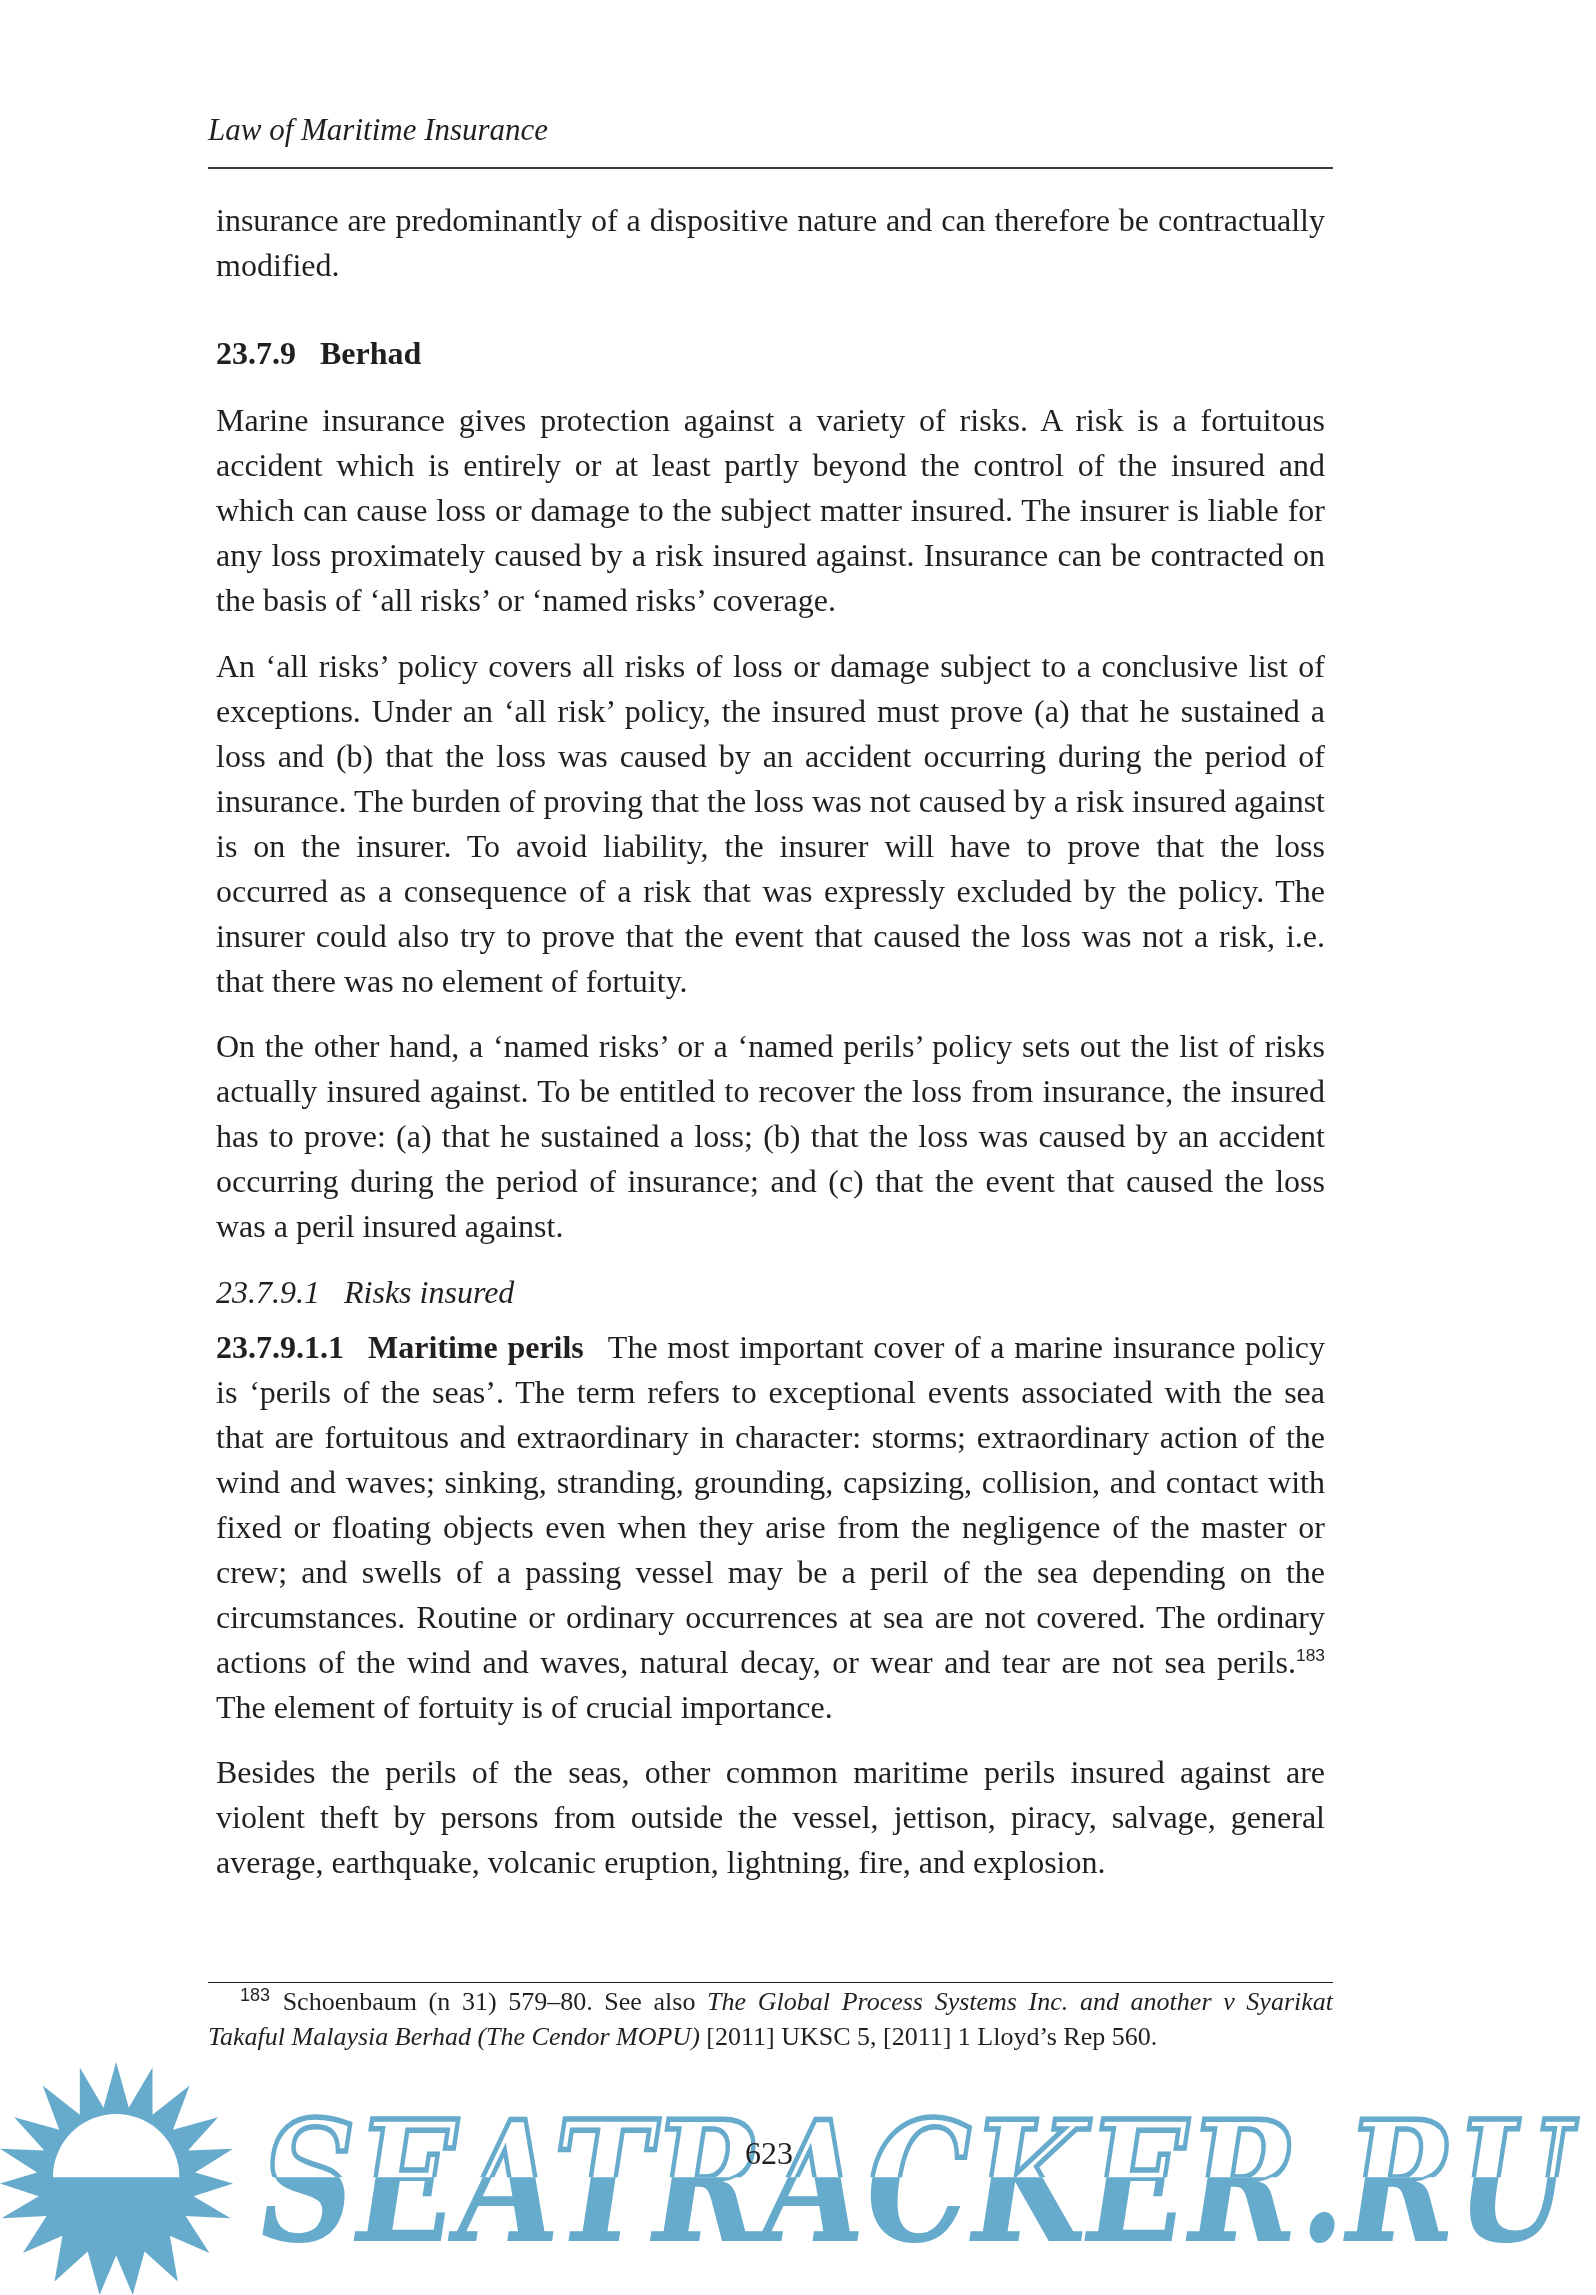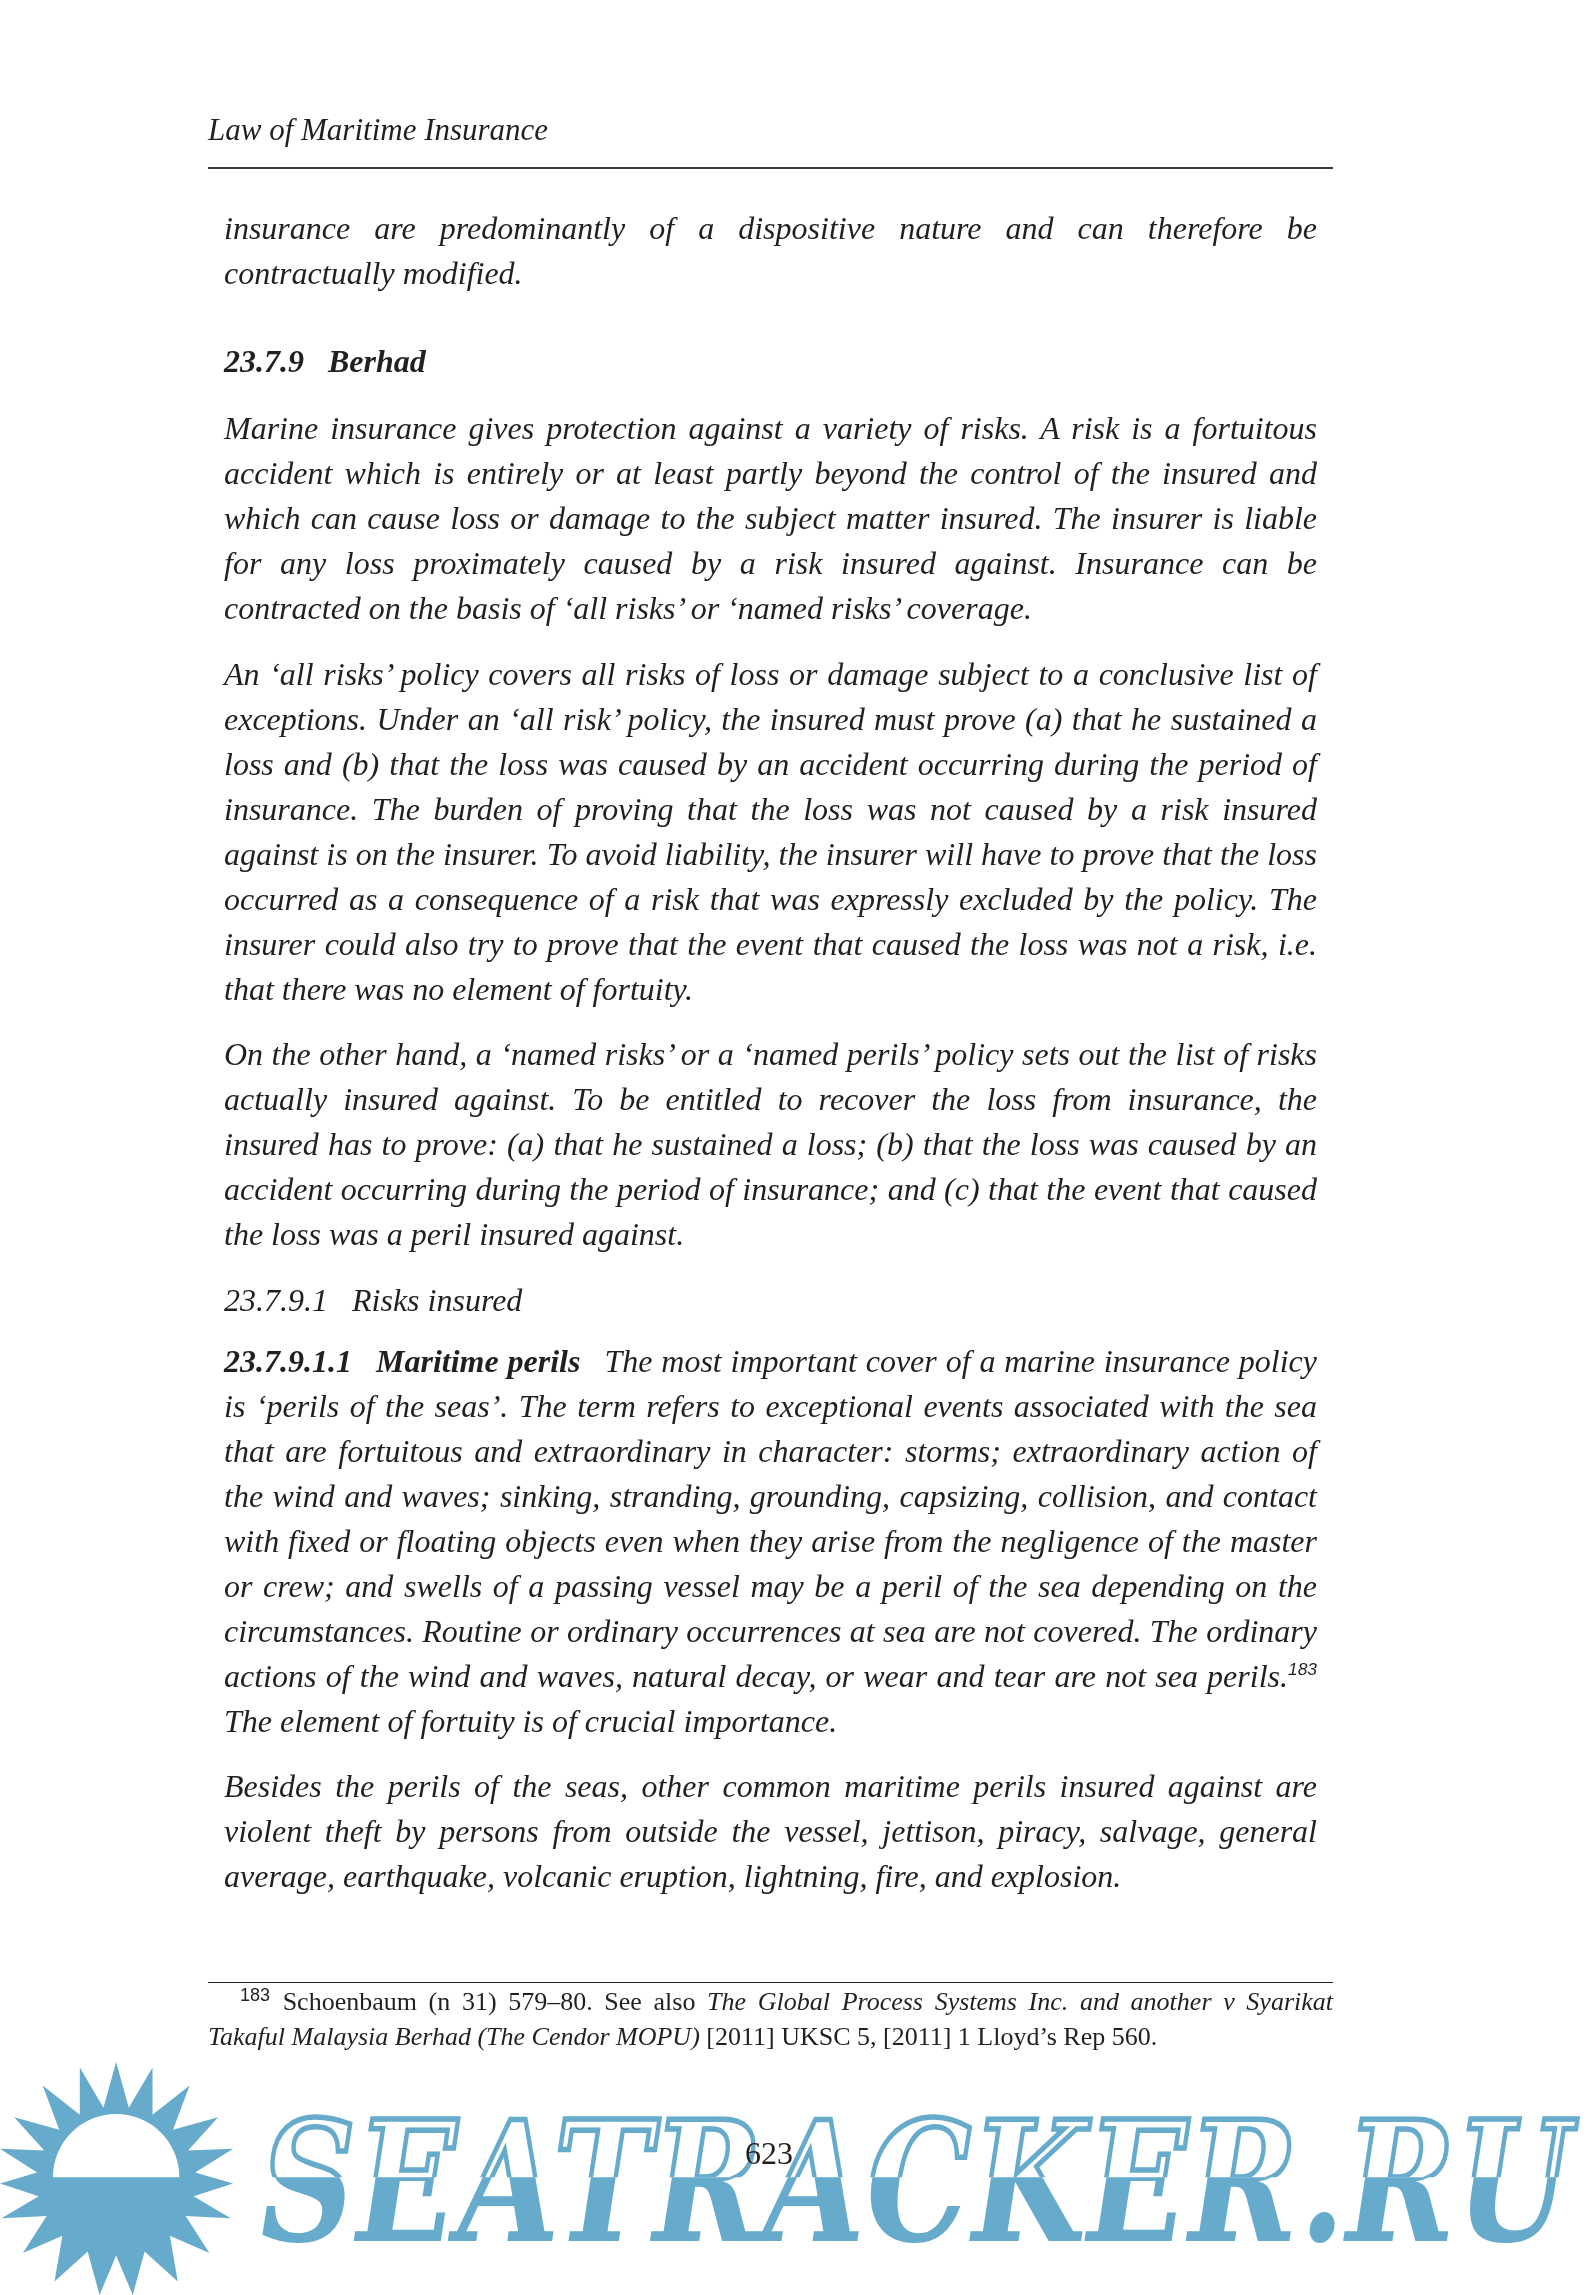--- a/index.html
+++ b/index.html
@@ -1,21 +1,21 @@
 <!DOCTYPE html>
 <html style="font-size:12.6px"><head>
 <meta charset="utf-8">
 <style>
   html, body { margin: 0; padding: 0; background: #ffffff; }
   body { width: 1596px; height: 2295px; position: relative; overflow: hidden; color: #231f20; }
   .page { position: absolute; left: 208px; top: 0; width: 1125px; font-family: "Liberation Serif", "DejaVu Serif", serif; }
   .running-head { position: absolute; left: 0; top: 111px; width: 1125px; font-style: italic; font-size: 31px; line-height: 38px; color: #231f20; }
   .head-rule { position: absolute; left: 0; top: 167px; width: 1125px; height: 0; border-top: 2.4px solid #3a3a3a; }
   .body { position: absolute; left: 0; top: 190px; width: 1125px; font-size: 32px; line-height: 45px; text-align: justify; }
-  .body p { margin: 16px; font-style: italic; }
+  .body p { margin: 8px; }
   .body p + p { margin-top: 20.5px; }
   .h2 { font-weight: bold; font-size: 32px; line-height: 45px; margin-top: 43px !important; margin-bottom: 22px !important; }
   .h3 { font-style: italic; font-size: 32px; line-height: 45px; margin-top: 20.5px !important; }
   .h3 + p { margin-top: 10.3px !important; }
   .h4 { font-weight: bold; }
   .h4gap { display: inline-block; width: 24px; }
   sup.fnref { font-family: "Liberation Sans", "DejaVu Sans", sans-serif; font-size: 17.4px; vertical-align: 12px; line-height: 0; }
   .fn-rule { position: absolute; left: 0; top: 1982px; width: 1125px; height: 0; border-top: 1.6px solid #231f20; }
   .footnote { position: absolute; left: 0; top: 1984px; width: 1125px; font-size: 26px; line-height: 35px; text-align: justify; }
   .fn-num { font-family: "Liberation Sans", "DejaVu Sans", sans-serif; font-size: 18px; vertical-align: 9.5px; margin-left: 32px; margin-right: 12.6px; line-height: 0; }

